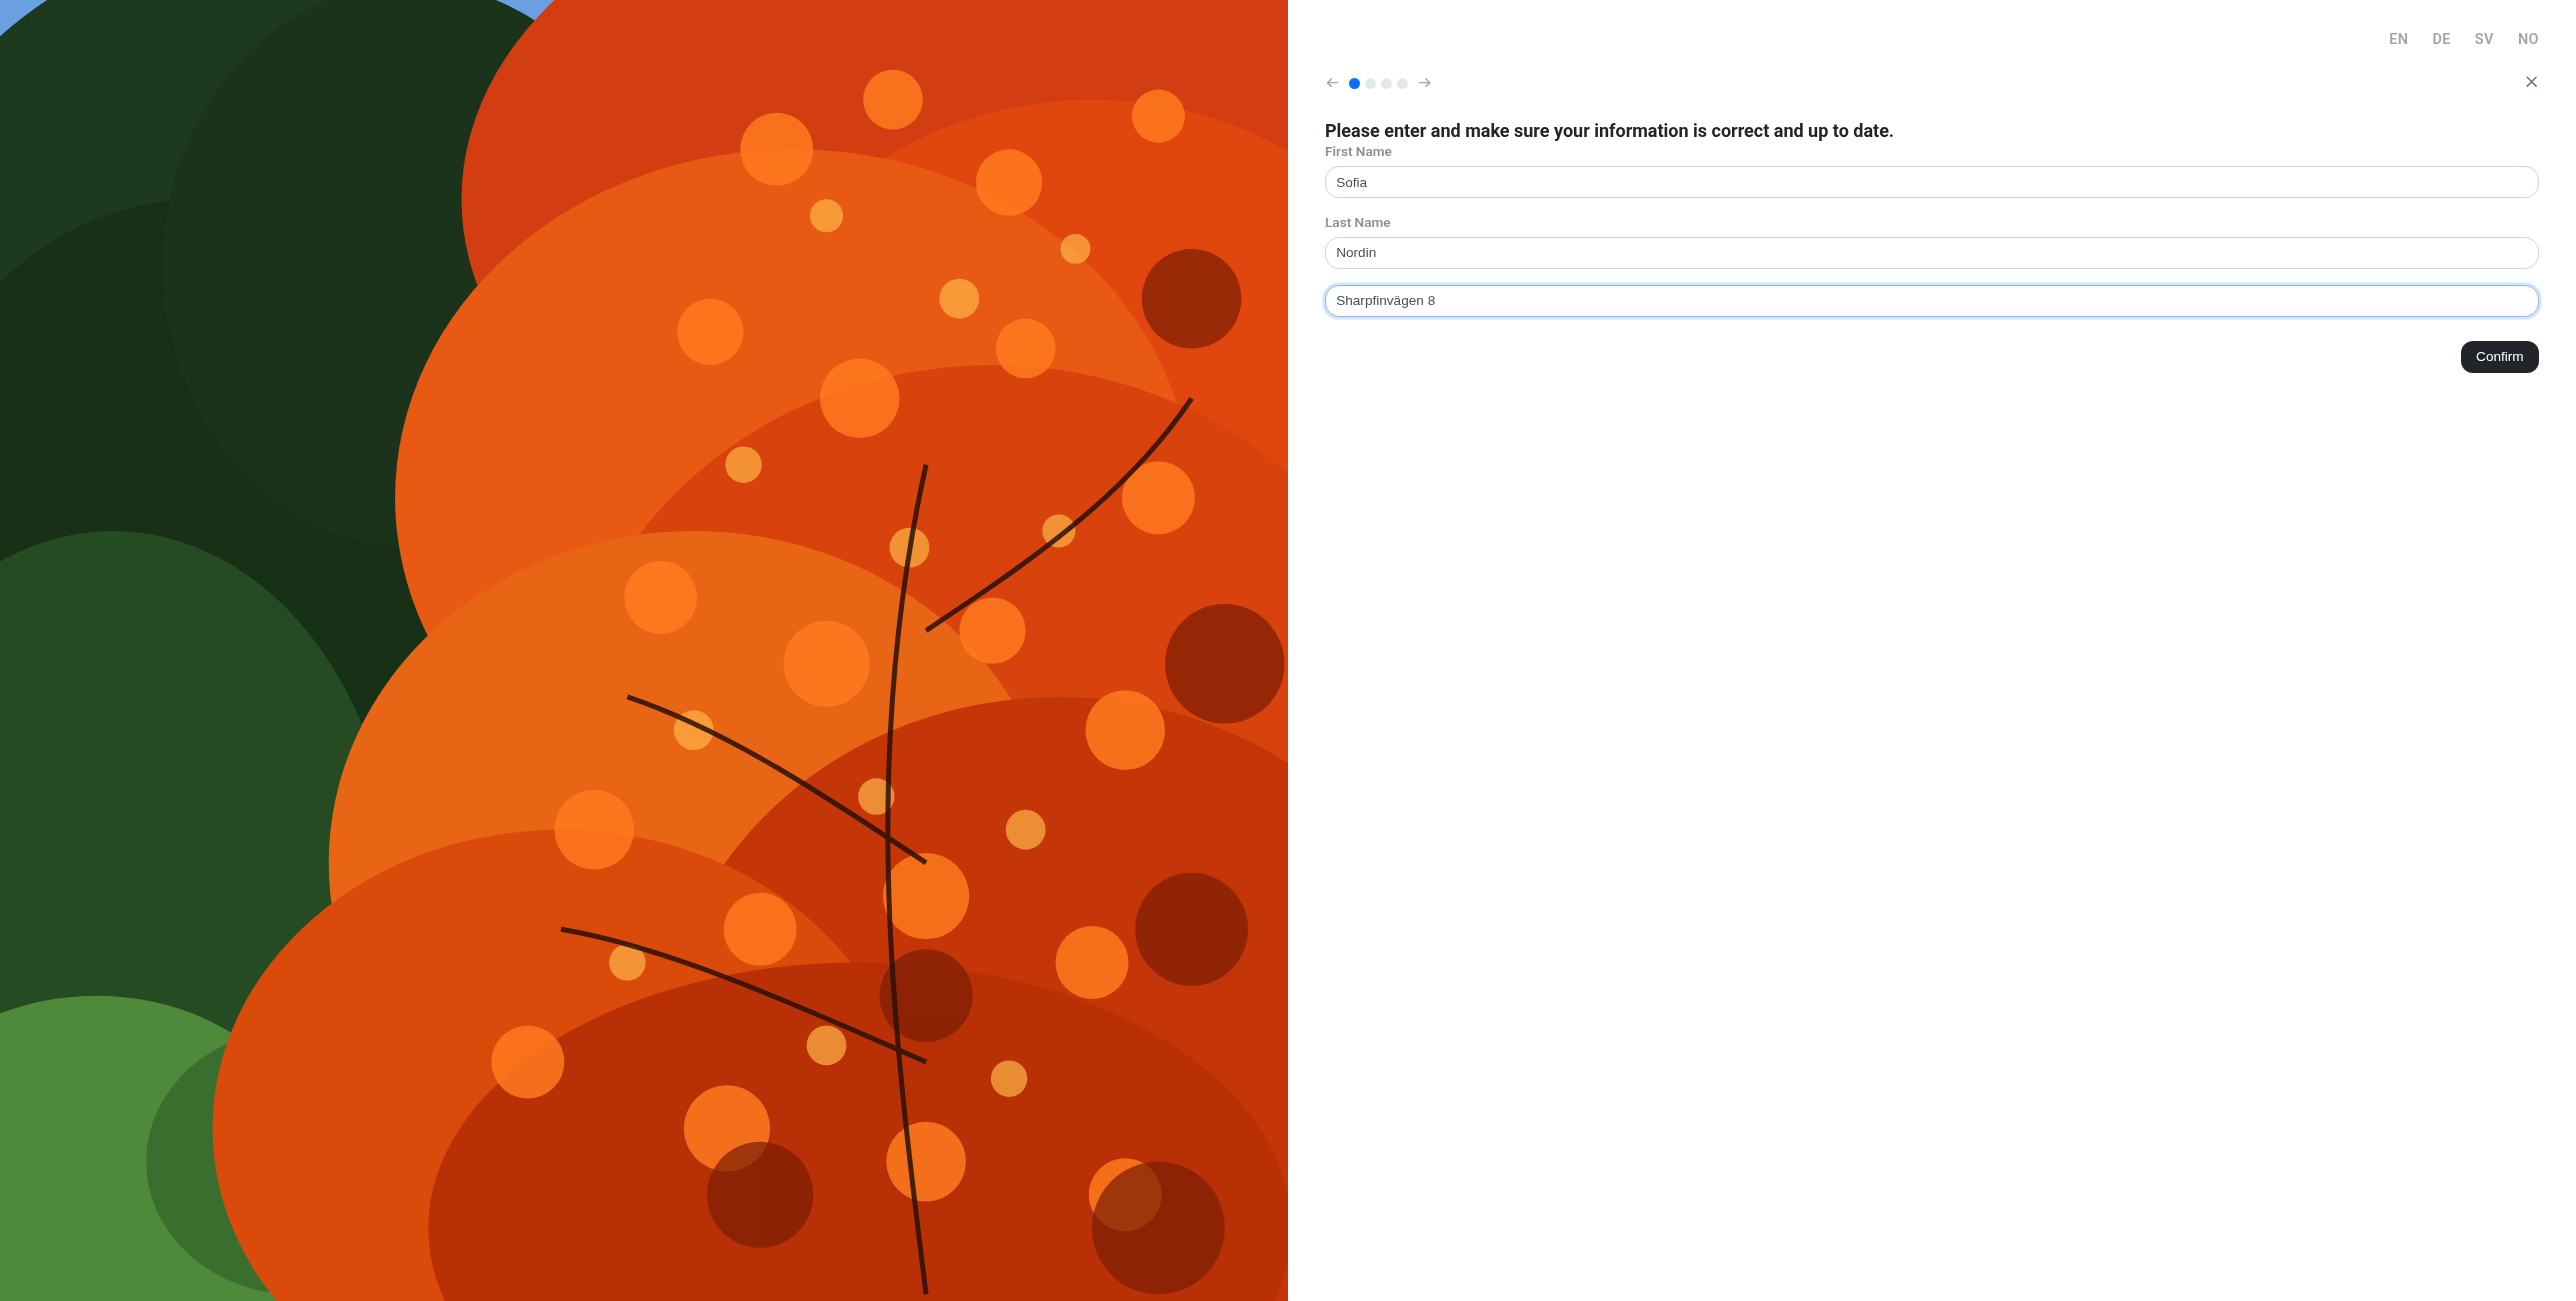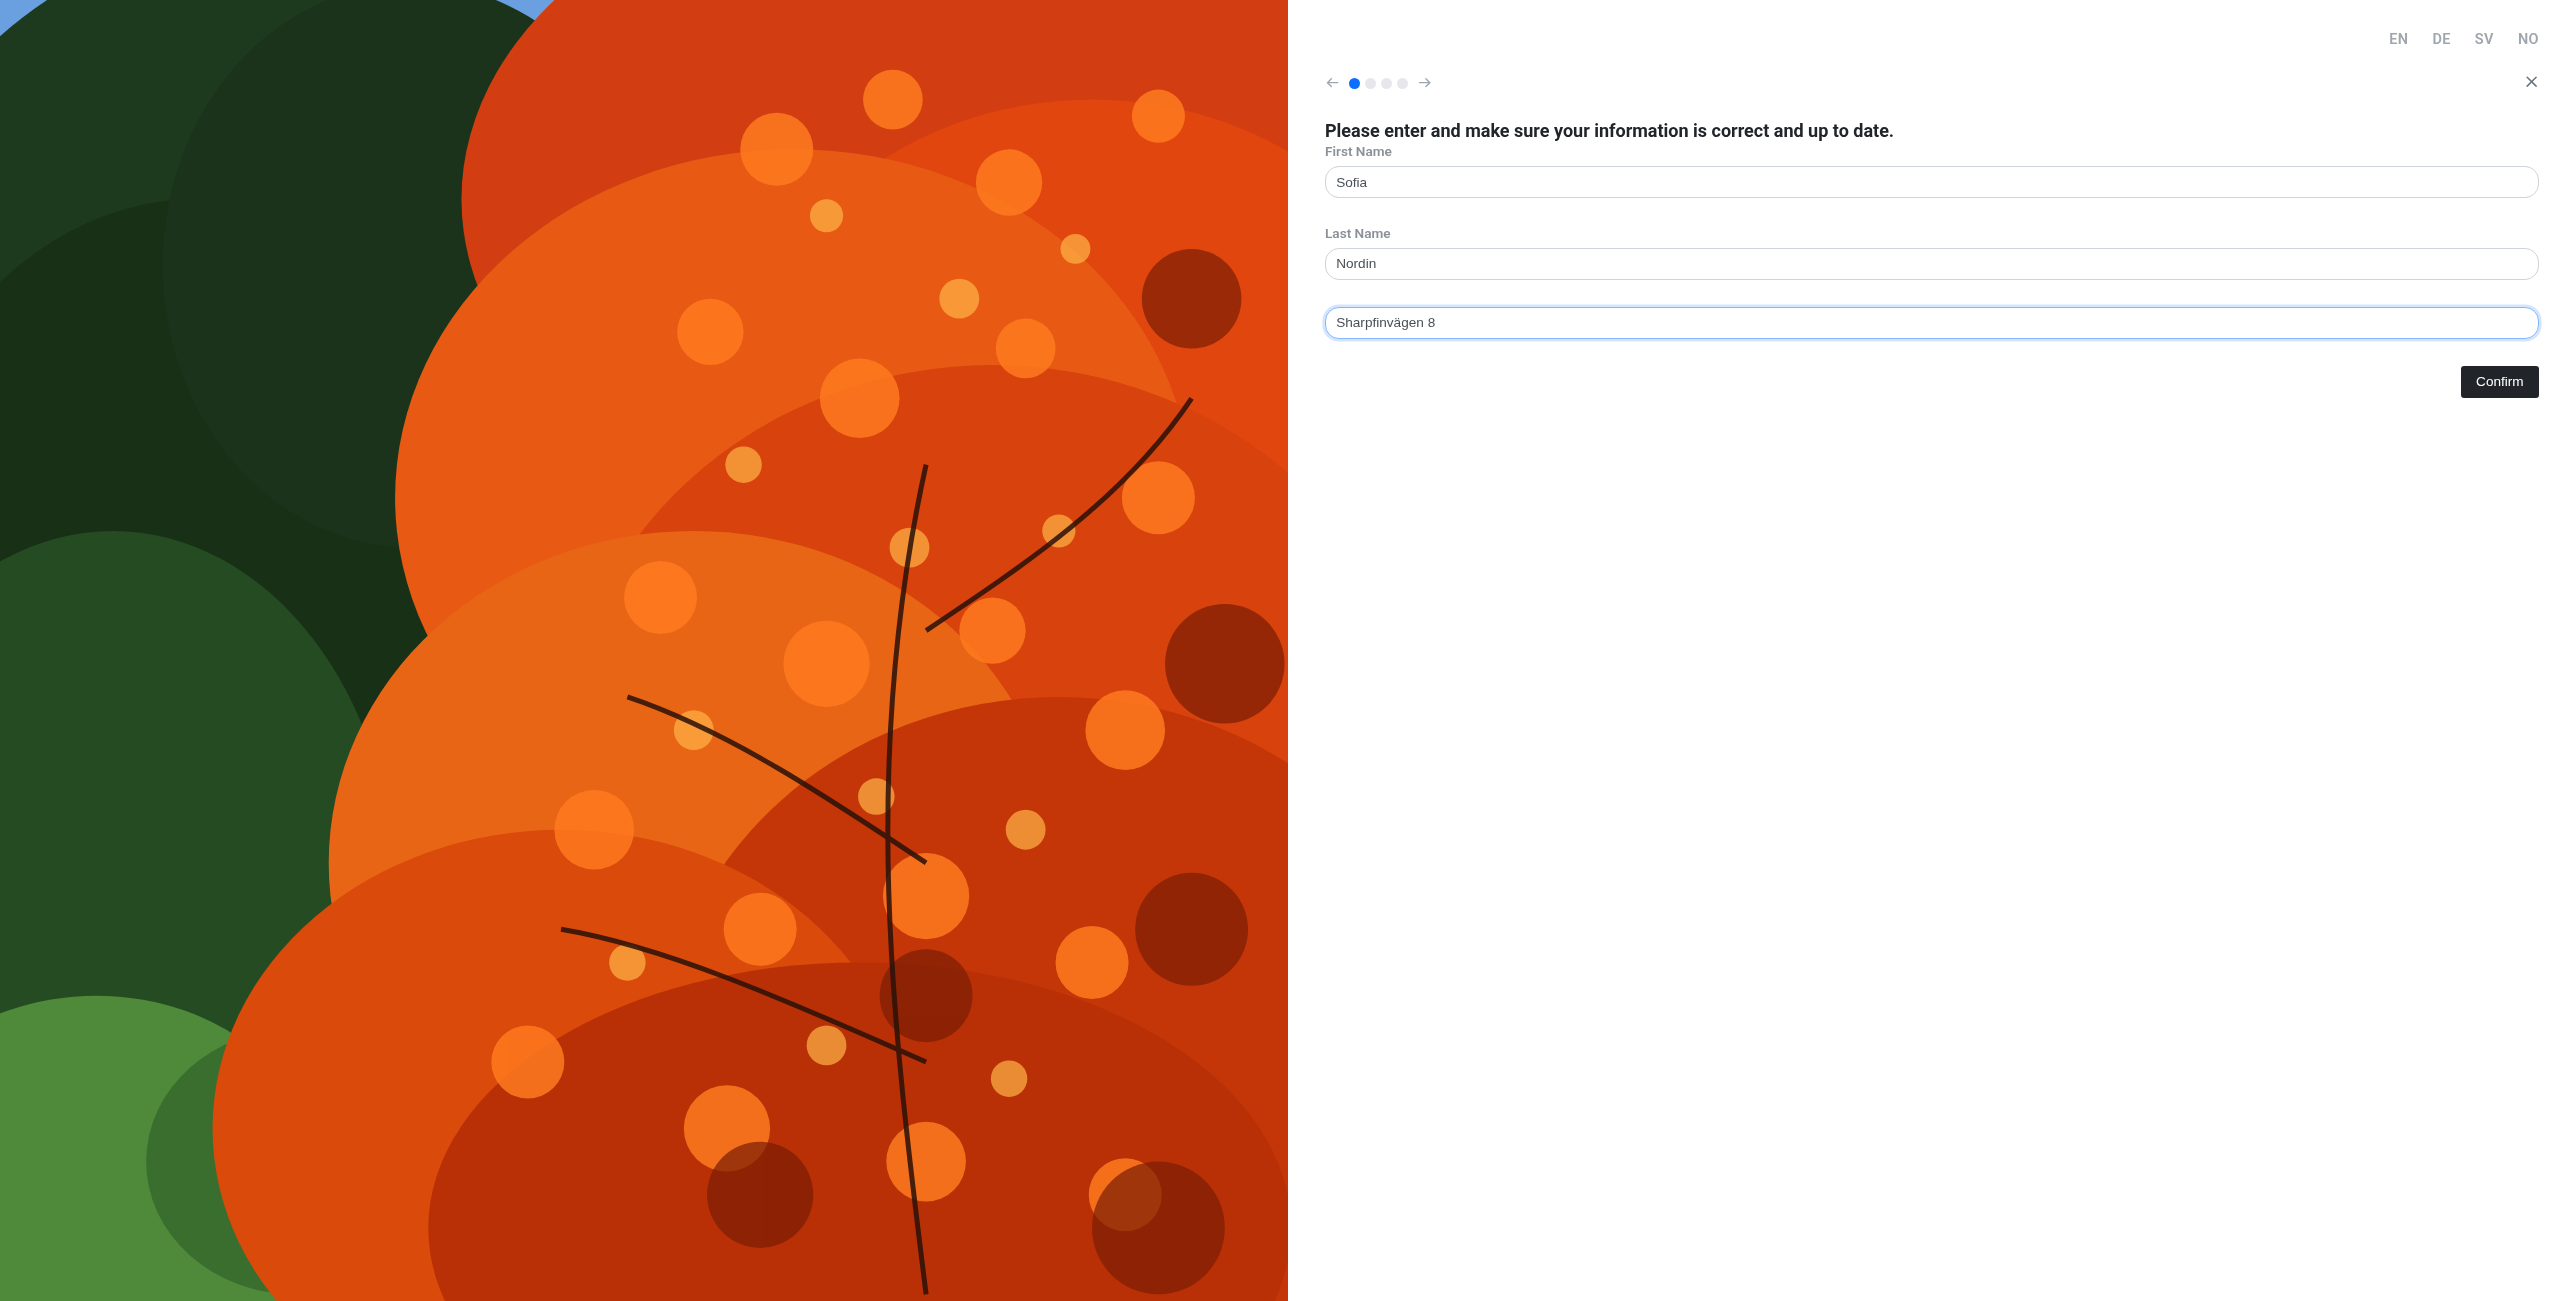--- a/index.html
+++ b/index.html
@@ -83,21 +83,21 @@
 
     
     .heading {
       font-size: 18px;
       font-weight: 700;
       color: #212529;
       line-height: 1.4;
     }
 
     
-    .form-group { margin-bottom: 27px; }
+    .form-group { margin-bottom: 16px; }
     .form-row { display: flex; gap: 13.6px; }
     .form-row .form-group { flex: 1; }
     .label {
       display: block;
       font-size: 13.6px;
       font-weight: 600;
       color: #8a9199;
       margin-bottom: 6.8px;
     }
     .input {
@@ -119,21 +119,21 @@
     
     .actions {
       display: flex;
       justify-content: flex-end;
       margin-top: 24px;
     }
     .confirm-btn {
       background: #212529;
       color: #ffffff;
       border: none;
-      border-radius: 3px;
+      border-radius: 12px;
       padding: 8.5px 15.3px;
       font-size: 13.6px;
       font-weight: 500;
       cursor: pointer;
     }
   </style>
 </head>
 <body>
 
 <div class="left-panel">

